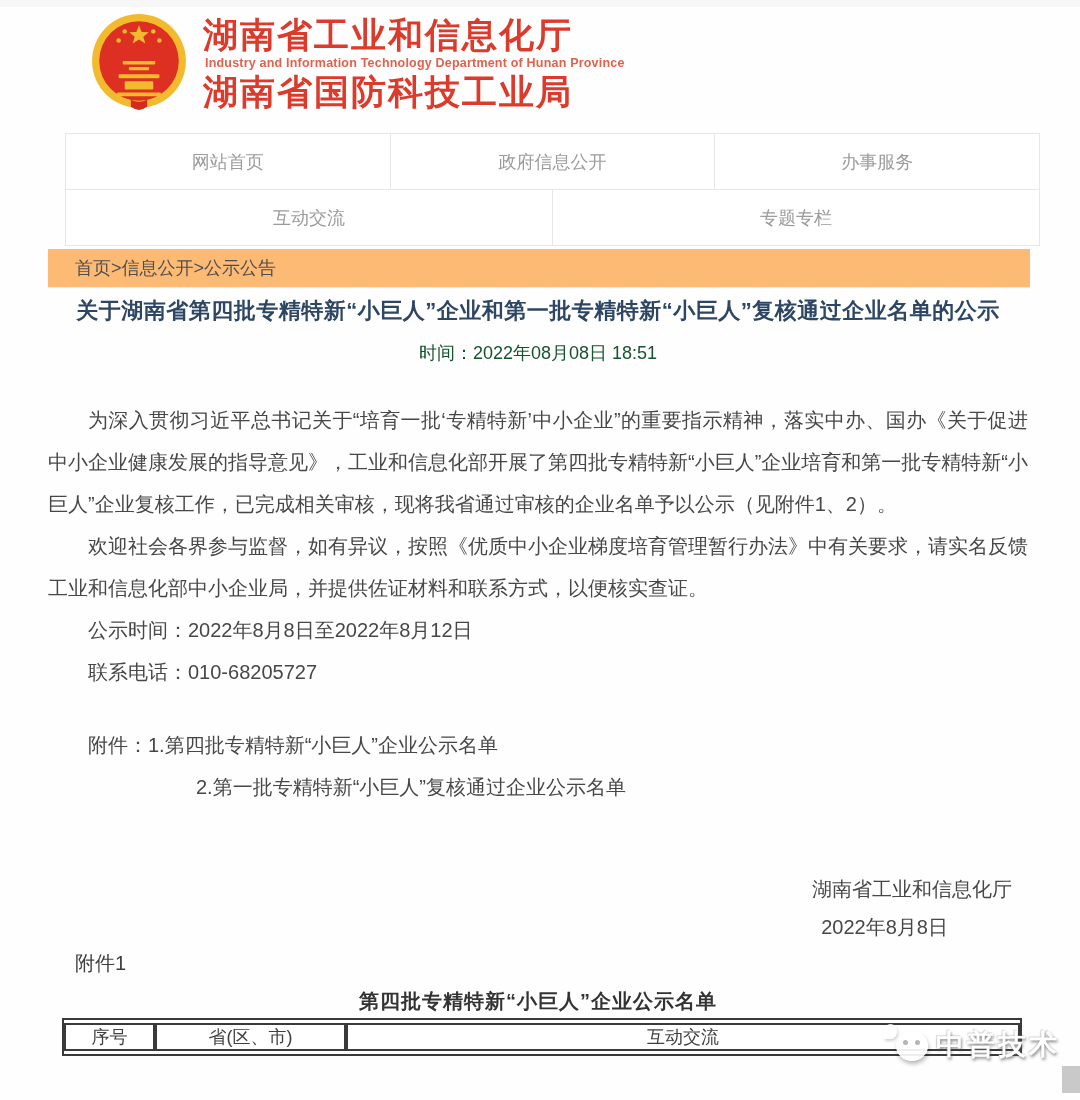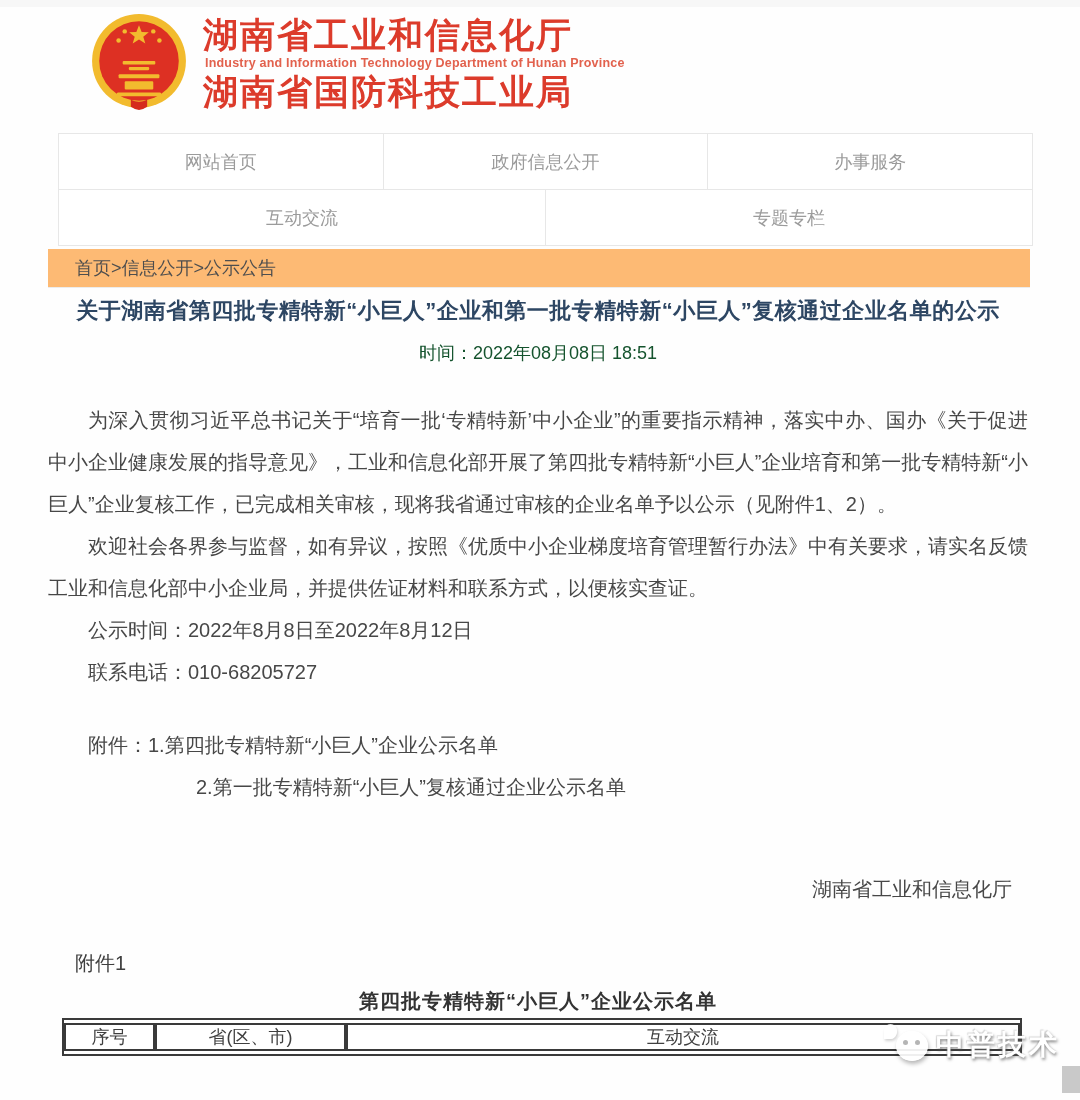--- a/index.html
+++ b/index.html
@@ -12,21 +12,21 @@
   .topstrip { position:absolute; left:0; top:0; width:1080px; height:7px; background:#f7f7f7; }
 
   
   .masthead { position:absolute; left:88px; top:11px; display:flex; align-items:center; }
   .emblem { width:102px; height:104px; flex:0 0 auto; }
   .masthead-text { margin-left:13px; }
   .org-cn { font-size:35px; font-weight:900; color:#dc3b2b; letter-spacing:2px; line-height:1.08; }
   .org-en { font-size:12.5px; color:#e2614d; letter-spacing:0.2px; margin:2px 0 3px 2px; font-weight:bold;text-align:center; }
 
   
-  .mainnav { position:absolute; left:59px; top:133px; width:974px; background:#a21caf; }
+  .mainnav { position:absolute; left:66px; top:133px; width:974px; background:#a21caf; }
   .nav-row { display:grid; }
   .nav-row-1 { grid-template-columns: repeat(3, 1fr); }
   .nav-row-2 { grid-template-columns: repeat(2, 1fr); }
   .nav-cell {
     height:57px; display:flex; align-items:center; justify-content:center;
     font-size:18px; color:#9b9b9b; text-decoration:none; cursor:pointer;
     border:1px solid #e7e7e7; margin:0 0 -1px -1px; background:#fff;
   }
 
   
@@ -138,20 +138,21 @@
     <div class="bodytext">
       <p class="para">为深入贯彻习近平总书记关于“培育一批‘专精特新’中小企业”的重要指示精神，落实中办、国办《关于促进中小企业健康发展的指导意见》，工业和信息化部开展了第四批专精特新“小巨人”企业培育和第一批专精特新“小巨人”企业复核工作，已完成相关审核，现将我省通过审核的企业名单予以公示（见附件1、2）。</p>
       <p class="para">欢迎社会各界参与监督，如有异议，按照《优质中小企业梯度培育管理暂行办法》中有关要求，请实名反馈工业和信息化部中小企业局，并提供佐证材料和联系方式，以便核实查证。</p>
       <p class="para">公示时间：2022年8月8日至2022年8月12日</p>
       <p class="para">联系电话：010-68205727</p>
       <div class="attachments">
         <p class="para att-line1"><span>附件：</span><a>1.第四批专精特新“小巨人”企业公示名单</a></p>
         <p class="para att-line2"><a>2.第一批专精特新“小巨人”复核通过企业公示名单</a></p>
       </div>
       <div class="sig-org">湖南省工业和信息化厅</div>
+      <div class="sig-date">2022年8月8日</div>
     </div>
   </main>
 
   <div class="att1-label">附件1</div>
   <div class="table-title">第四批专精特新“小巨人”企业公示名单</div>
   <div class="tbl-wrap">
     <table>
       <tbody>
           <tr>
         <th class="col-no">序号</th>

